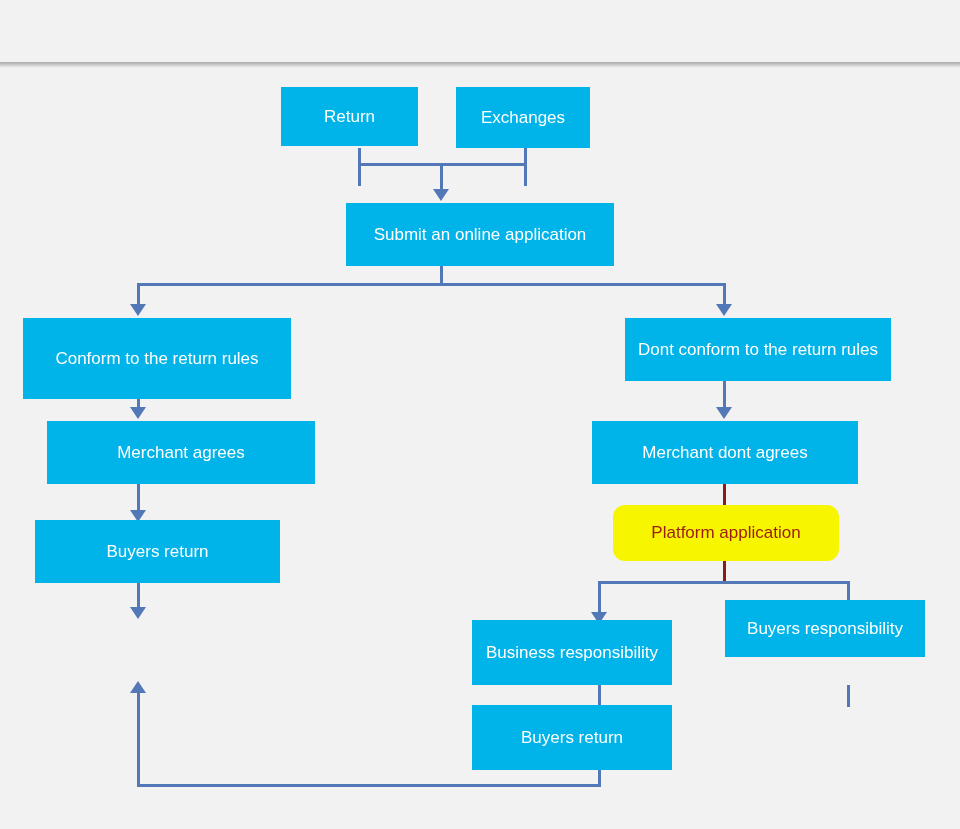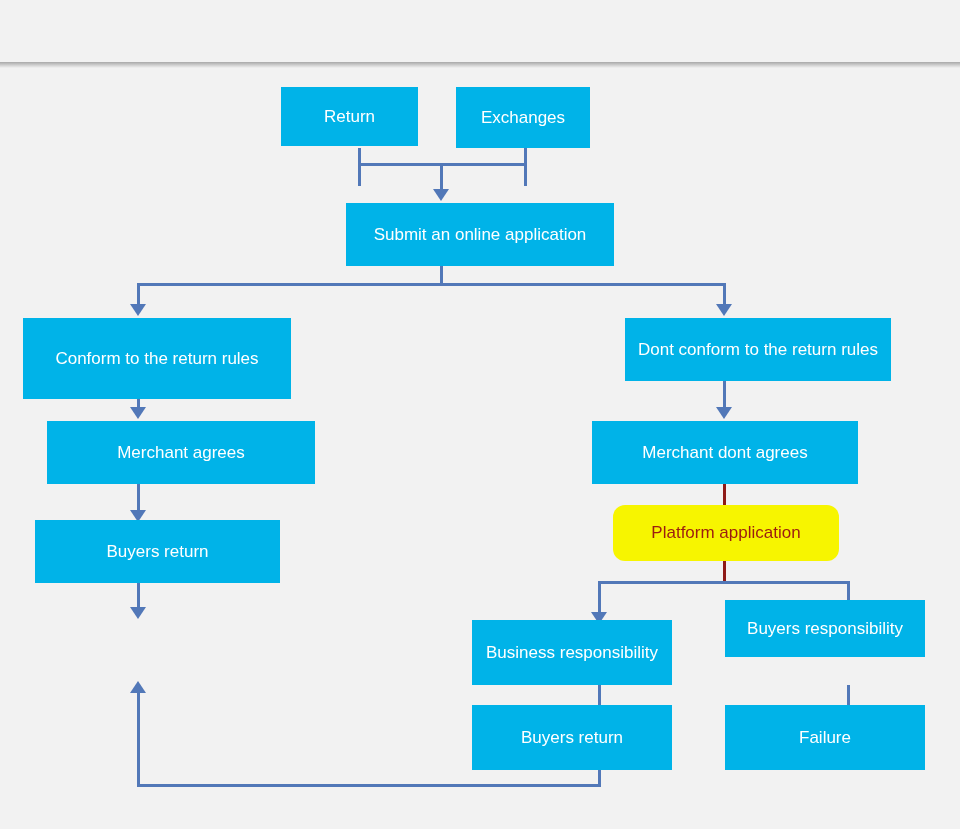--- a/index.html
+++ b/index.html
@@ -191,15 +191,14 @@
   <div class="node" style="left:592px; top:421px; width:266px; height:63px;">Merchant dont agrees</div>
 
   <div class="node node-yellow" style="left:613px; top:505px; width:226px; height:56px;">Platform application</div>
 
   <div class="node" style="left:472px; top:620px; width:200px; height:65px;">Business responsibility</div>
 
   <div class="node" style="left:472px; top:705px; width:200px; height:65px;">Buyers return</div>
 
   <div class="node" style="left:725px; top:600px; width:200px; height:57px;">Buyers responsibility</div>
 
-  <div class="node" style="left:725px; top:705px; width:200px; height:65px;">Failure</div>
 
 </div>
 
 </body></html>

